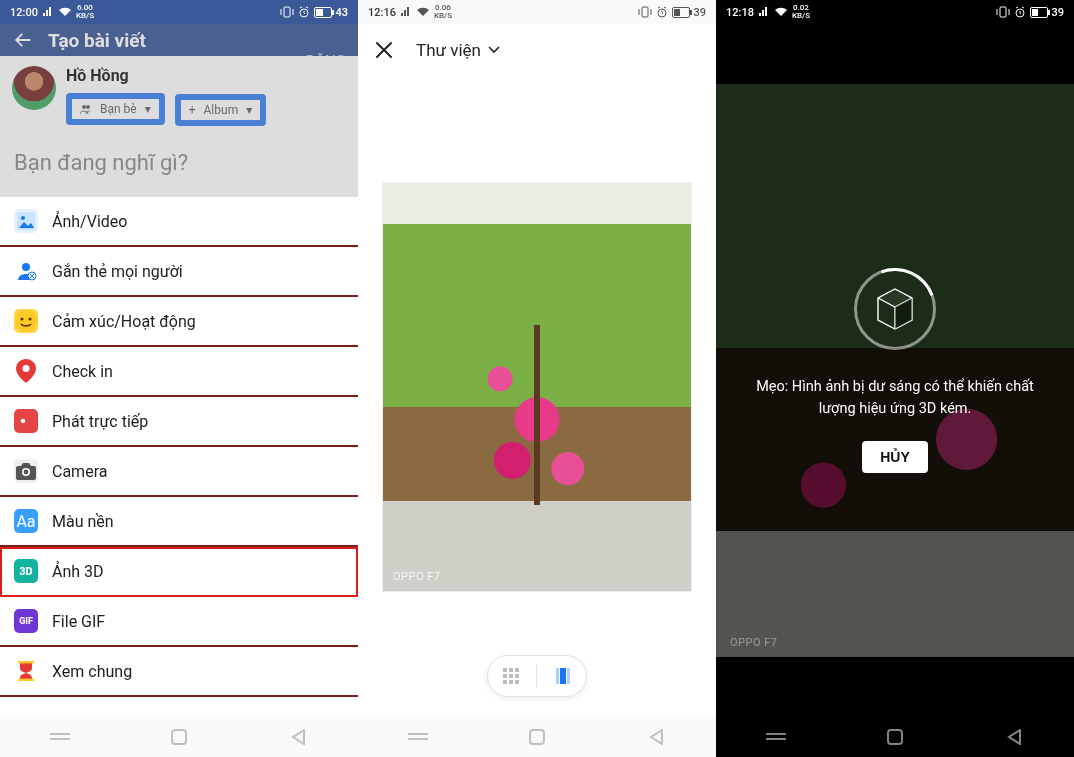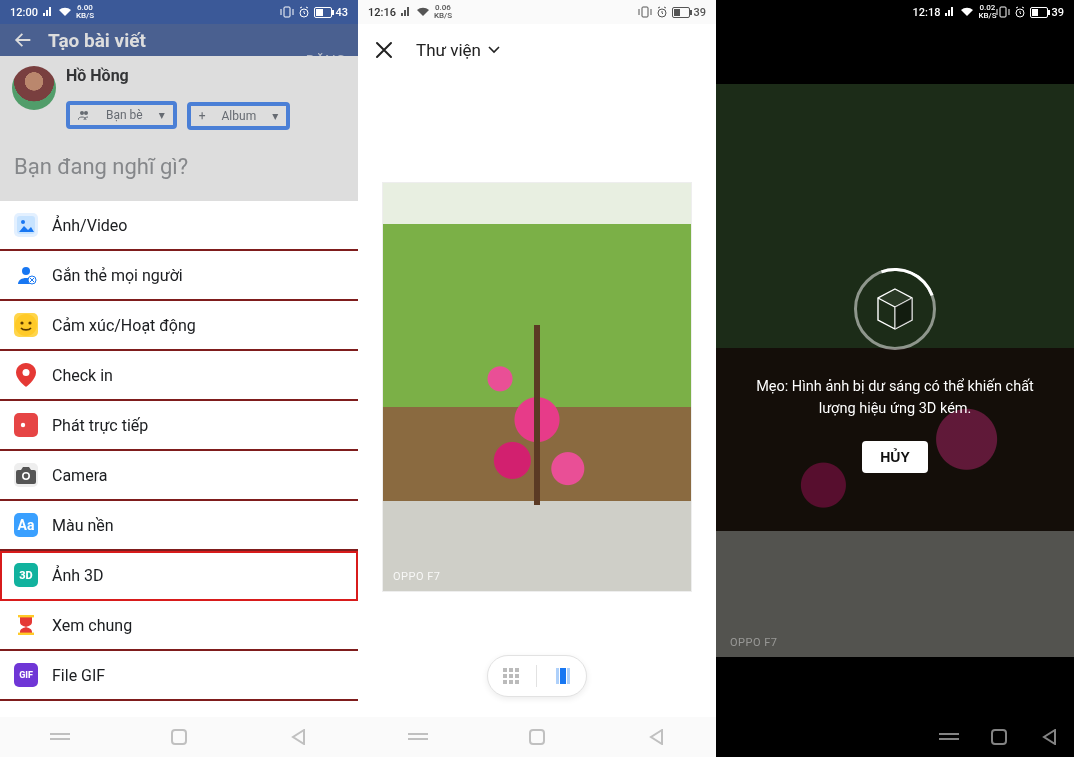--- a/index.html
+++ b/index.html
@@ -13,21 +13,21 @@
   }
   .phone {
     width: 358px;
     height: 757px;
     background: #fff;
     position: relative;
     display: flex;
     flex-direction: column;
     overflow: hidden;
   }
-  .phone.dark { background: #000; align-items: flex-end; }
+  .phone.dark { background: #000; }
 
   
   .status-bar {
     height: 24px;
     display: flex;
     justify-content: space-between;
     align-items: center;
     padding: 0 10px;
     font-size: 11px;
     font-weight: 500;
@@ -66,24 +66,24 @@
   .p1-userrow {
     display:flex; gap:10px;
     padding: 10px 12px;
   }
   .avatar {
     width:44px; height:44px; border-radius:50%;
     background: radial-gradient(circle at 50% 35%, #d08c6a 0 25%, #7a2d2d 26% 55%, #4a6 56% 100%);
   }
   .p1-username { font-size: 16px; font-weight: 700; color:#1c1e21; }
   .pill {
-    display:inline-flex; align-items:center; gap:16px;
-    border:4px solid #3b82f6; border-radius:4px;
+    display:inline-flex; align-items:center; gap:8px;
+    border:6px solid #3b82f6; border-radius:4px;
     font-size:12px; color:#616770; padding:3px 8px;
-    margin-top:16px;
+    margin-top:8px;
   }
   .pill + .pill { margin-left:6px; }
   .p1-prompt {
     padding: 14px 14px 22px; font-size: 22px; color:#8a8d91;
   }
   
   .greyed { position:relative; }
   .greyed::after {
     content:""; position:absolute; inset:0;
     background: rgba(120,120,120,.25);
@@ -321,45 +321,45 @@
           <svg width="22" height="18" viewBox="0 0 22 18">
             <path d="M3 4h3l2-3h6l2 3h3a2 2 0 012 2v10a2 2 0 01-2 2H3a2 2 0 01-2-2V6a2 2 0 012-2z" fill="#555"></path>
             <circle cx="11" cy="10" r="4" fill="#fff"></circle>
             <circle cx="11" cy="10" r="2.4" fill="#555"></circle>
           </svg>
         </span>
         <span>Camera</span>
       </div>
       <div class="opt">
         <span class="ico ico-bg">
-          <span style="font-size:14px;font-weight:700;color:#fff">Aa</span>
+          <span style="font-size:16px;font-weight:400;color:#fff">Aa</span>
         </span>
         <span>Màu nền</span>
       </div>
       <div class="opt highlight">
         <span class="ico ico-3d">
           <span style="font-size:11px;font-weight:800;color:#fff">3D</span>
         </span>
         <span>Ảnh 3D</span>
+      </div>
+      <div class="opt">
+        <span class="ico ico-gif">
+          <span style="font-size:9px;font-weight:800;color:#fff">GIF</span>
+        </span>
+        <span>File GIF</span>
       </div>
       <div class="opt">
         <span class="ico ico-watch">
           <svg width="20" height="20" viewBox="0 0 20 20">
             <path d="M4 2h12v5c0 3-3 4-6 5 3 1 6 2 6 5v3H4v-3c0-3 3-4 6-5-3-1-6-2-6-5V2z" fill="#e53935"></path>
             <rect x="2" y="0" width="16" height="2.4" fill="#ffca28"></rect>
             <rect x="2" y="17.6" width="16" height="2.4" fill="#ffca28"></rect>
           </svg>
         </span>
         <span>Xem chung</span>
-      </div>
-      <div class="opt">
-        <span class="ico ico-gif">
-          <span style="font-size:9px;font-weight:800;color:#fff">GIF</span>
-        </span>
-        <span>File GIF</span>
       </div>
     </div>
 
   <div class="nav-bar">
     <div class="nav-btn">
         <svg width="20" height="14">
           <path d="M0 4h20M0 9h20" stroke="#888" stroke-width="2"></path>
         </svg>
       </div>
     <div class="nav-btn">

